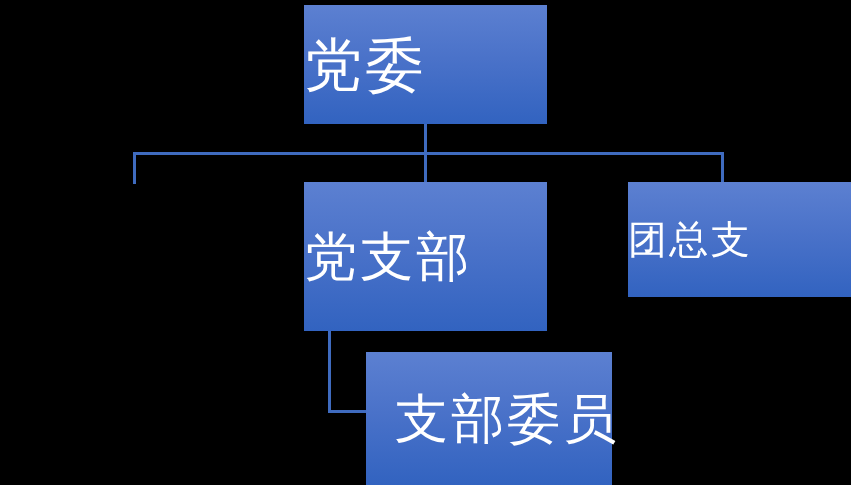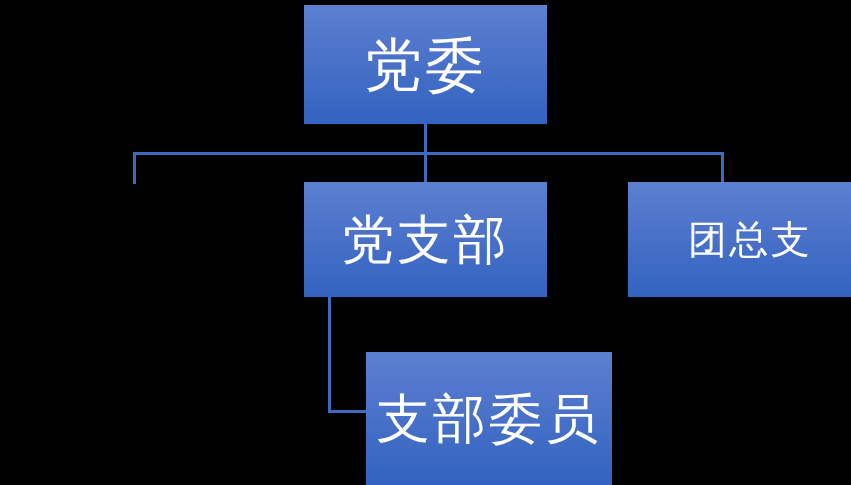--- a/index.html
+++ b/index.html
@@ -14,21 +14,20 @@
     position: relative;
     width: 851px;
     height: 485px;
     background: #000000;
     overflow: hidden;
   }
   .node {
     position: absolute;
     display: flex;
     align-items: center;
-    justify-content: center;
     color: #ffffff;
     background: linear-gradient(to bottom, #5c80d1 0%, #4a72c9 45%, #3263c0 100%);
     box-sizing: border-box;
     z-index: 3;
     letter-spacing: 0.06em;
     line-height: 1;
     white-space: nowrap;
     text-align: center;
   }
   .node-label {
@@ -60,25 +59,25 @@
 
   <div class="conn conn-v" style="left:328px; top:297px; height:116px;"></div>
 
   <div class="conn conn-h" style="left:328px; top:410px; width:42px;"></div>
 
   <div class="node" style="left:304px; top:5px; width:243px; height:119px; font-size:58px;">
     <span class="node-label">党委</span>
   </div>
 
 
-  <div class="node" style="left:304px; top:182px; width:243px; height:115px; font-size:53px;">
+  <div class="node" style="left:304px; top:182px; width:243px; height:149px; font-size:53px;">
     <span class="node-label">党支部</span>
   </div>
 
   <div class="node" style="left:628px; top:182px; width:244px; height:115px; font-size:39px;">
     <span class="node-label">团总支</span>
   </div>
 
-  <div class="node" style="left:366px; top:352px; width:246px; height:133px; font-size:53px;">
+  <div class="node" style="left:366px; top:352px; width:246px; height:133px; font-size:53px;padding-left:29px;">
     <span class="node-label">支部委员</span>
   </div>
 
 </div>
 
 </body></html>

